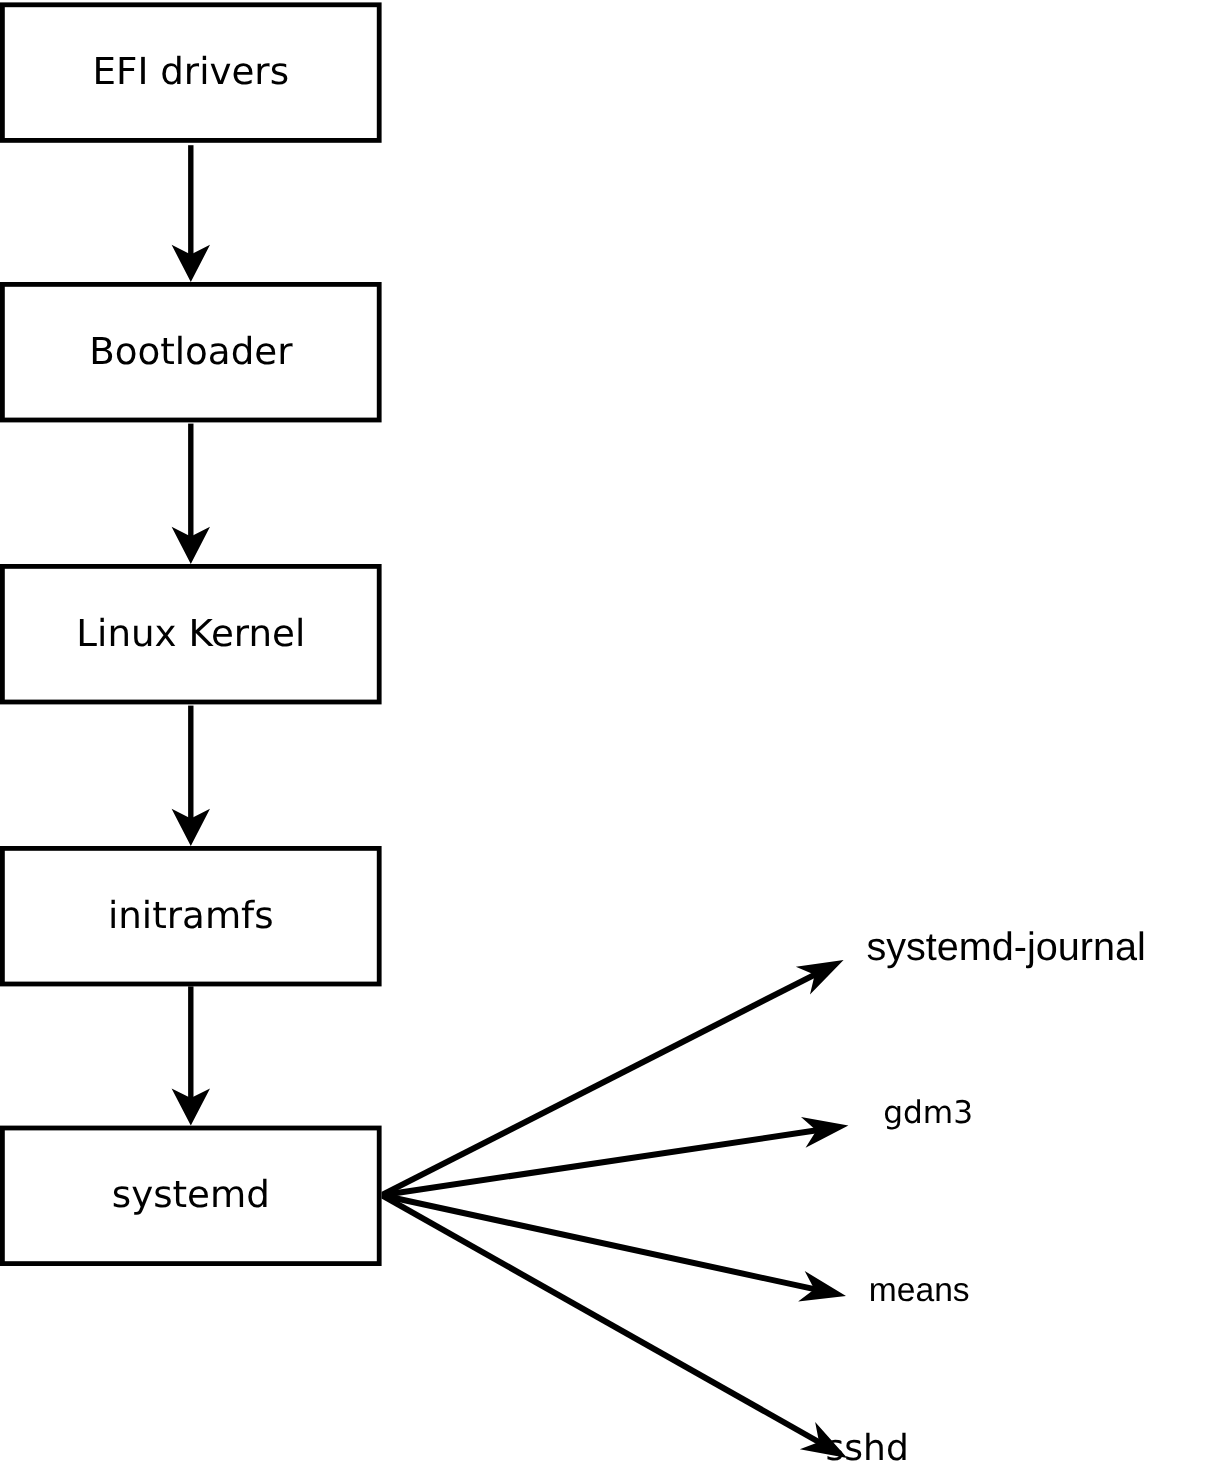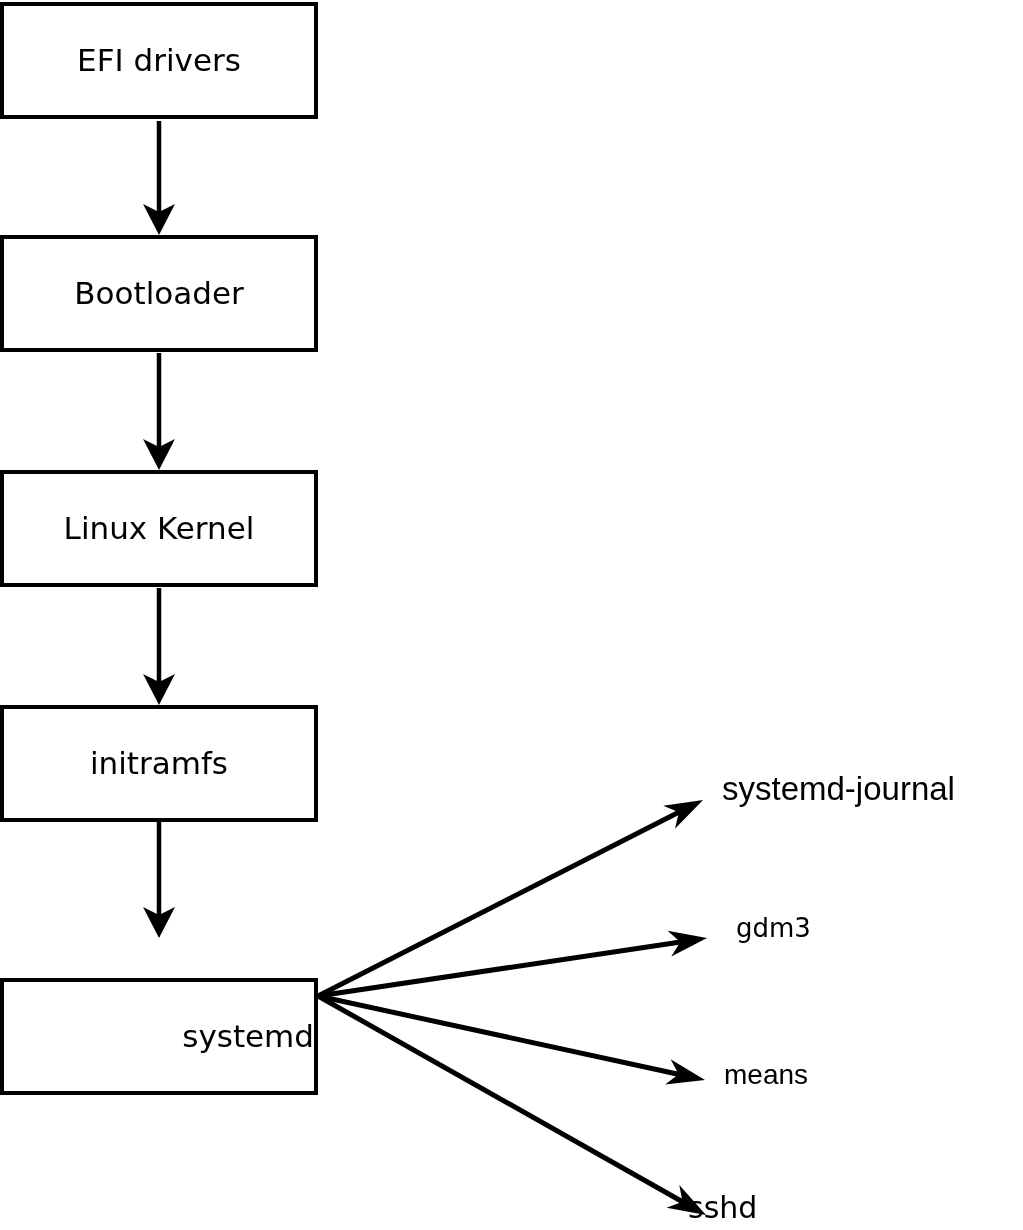--- a/index.html
+++ b/index.html
@@ -49,21 +49,21 @@
   }
   .svc.mono { font-family: Liberation Sans, sans-serif; }
   .svc-journal { left: 722px; top: 770px; font-size: 33px; }
   .svc-gdm3    { left: 724px; top: 914px; font-size: 26px; margin-left: 12px; }
   .svc-getty   { left: 724px; top: 1059px; font-size: 28px; }
   .svc-sshd    { left: 688px; top: 1191px; font-size: 30px; }
   .n-efi       { top: 2px; }
   .n-boot      { top: 235px; text-align: center; }
   .n-kernel    { top: 470px; }
   .n-initramfs { top: 705px; }
-  .n-systemd   { top: 978px; justify-content: flex-end; }
+  .n-systemd   { top: 938px; }
 </style>
 </head>
 <body>
 
 <div class="canvas">
 
   <svg class="arrows" viewBox="0 0 1023 1230" xmlns="http://www.w3.org/2000/svg">
 
     <g stroke="#000000" fill="#000000">
       <line x1="159" y1="121" x2="159" y2="215" stroke-width="4.5"></line>

